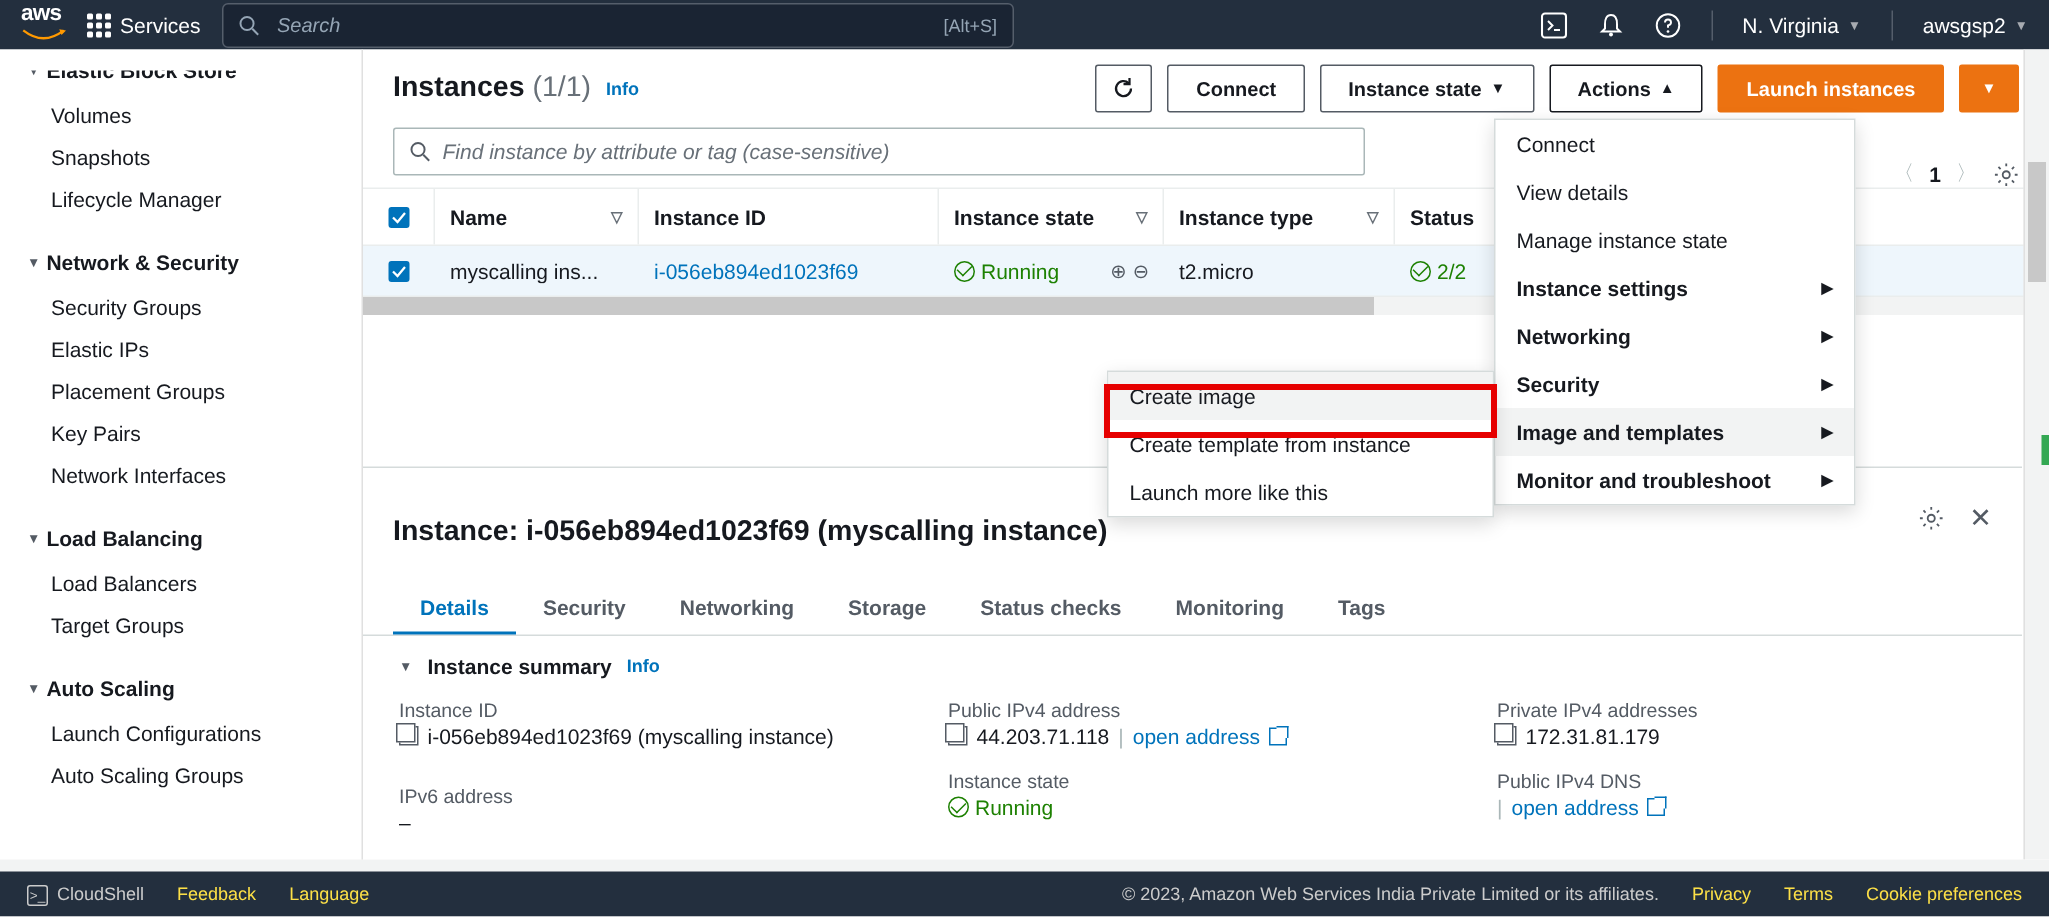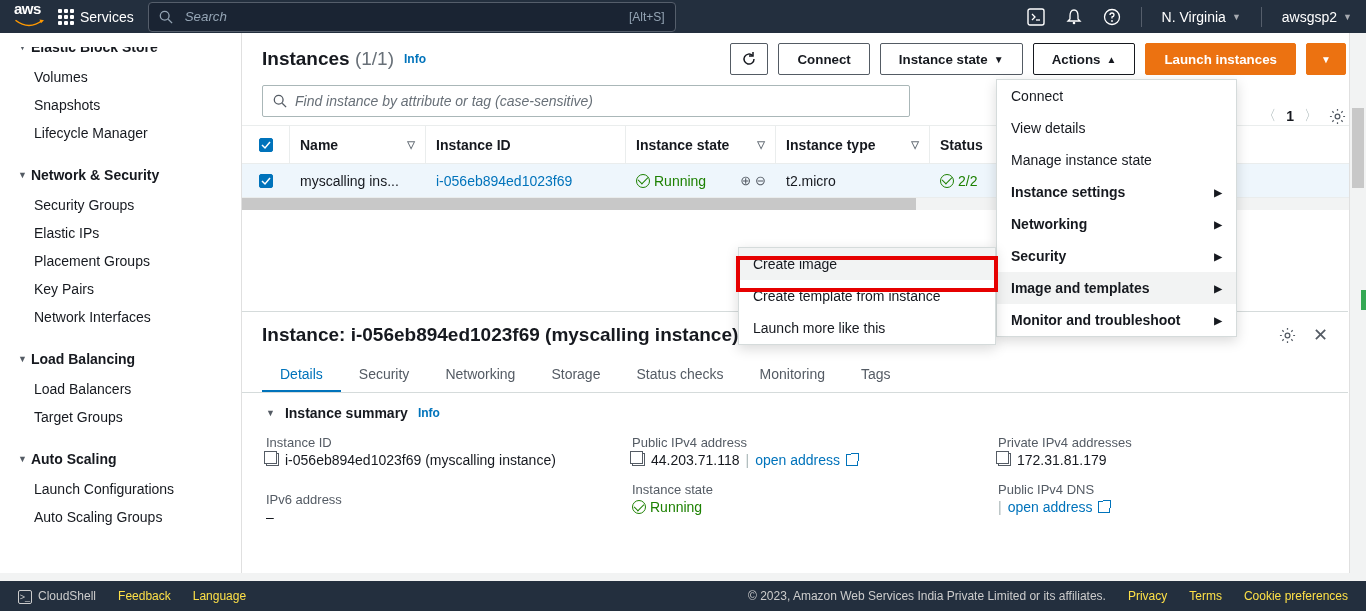--- a/index.html
+++ b/index.html
@@ -90,25 +90,25 @@
   .drop1 .di .ar { font-size:10px;}
 
   .drop2 { position:absolute; top: 214px; right: 370px; width: 258px; background:#fff; border:1px solid #d5dbdb; box-shadow: 0 4px 12px rgba(0,0,0,0.15); z-index:30;}
   .drop2 .di { padding: 8px 14px; cursor:pointer;}
   .drop2 .di.hl { background:#f2f3f3;}
   .hl-box { position:absolute; top:223px; right:368px; width:262px; height:36px; border:4px solid #e60000; z-index:31; pointer-events:none;}
 
   
   .detail { position:absolute; bottom:0; left:0; right:18px; height: 262px; background:#fff; border-top:1px solid #d5dbdb;}
   .detail-head { display:flex; align-items:center; padding: 12px 20px; }
-  .detail-title { font-size: 19px; font-weight:700;}
+  .detail-title { font-size: 19px; font-weight:700;margin-top:20px;}
   .detail-spacer { flex:1;}
   .detail-icons { display:flex; gap:16px; align-items:center; color:#545b64;}
   .tabs { display:flex; border-bottom:1px solid #d5dbdb; padding: 0 20px;}
-  .tab { padding: 8px 18px; font-weight:400; color:#545b64; cursor:pointer;}
+  .tab { padding: 8px 18px; font-weight:700; color:#545b64; cursor:pointer;margin-top:11px;}
   .tab.active { color:#0073bb; border-bottom:2px solid #0073bb; }
   .summary-head { padding: 12px 24px 4px; display:flex; align-items:center; gap:10px;}
   .summary-head .t { font-weight:700;}
   .summary-grid { display:flex; padding: 4px 24px; gap: 40px;}
   .summary-col { flex:1;}
   .summary-col .lbl { font-size:13px; color:#545b64; margin-top:6px;}
   .summary-col .val { font-size:14px; margin-top:2px; display:flex; align-items:center; gap:6px;}
   .copy-ico { width:13px; height:13px; display:inline-block; border:1.2px solid #545b64; position:relative; top:-1px;}
   .copy-ico::after{content:""; position:absolute; top:-3px; left:-3px; width:11px; height:11px; border:1.2px solid #545b64; background:#fff;}
   .ext { width:12px; height:12px; display:inline-block; border:1.2px solid #0073bb; position:relative;}

